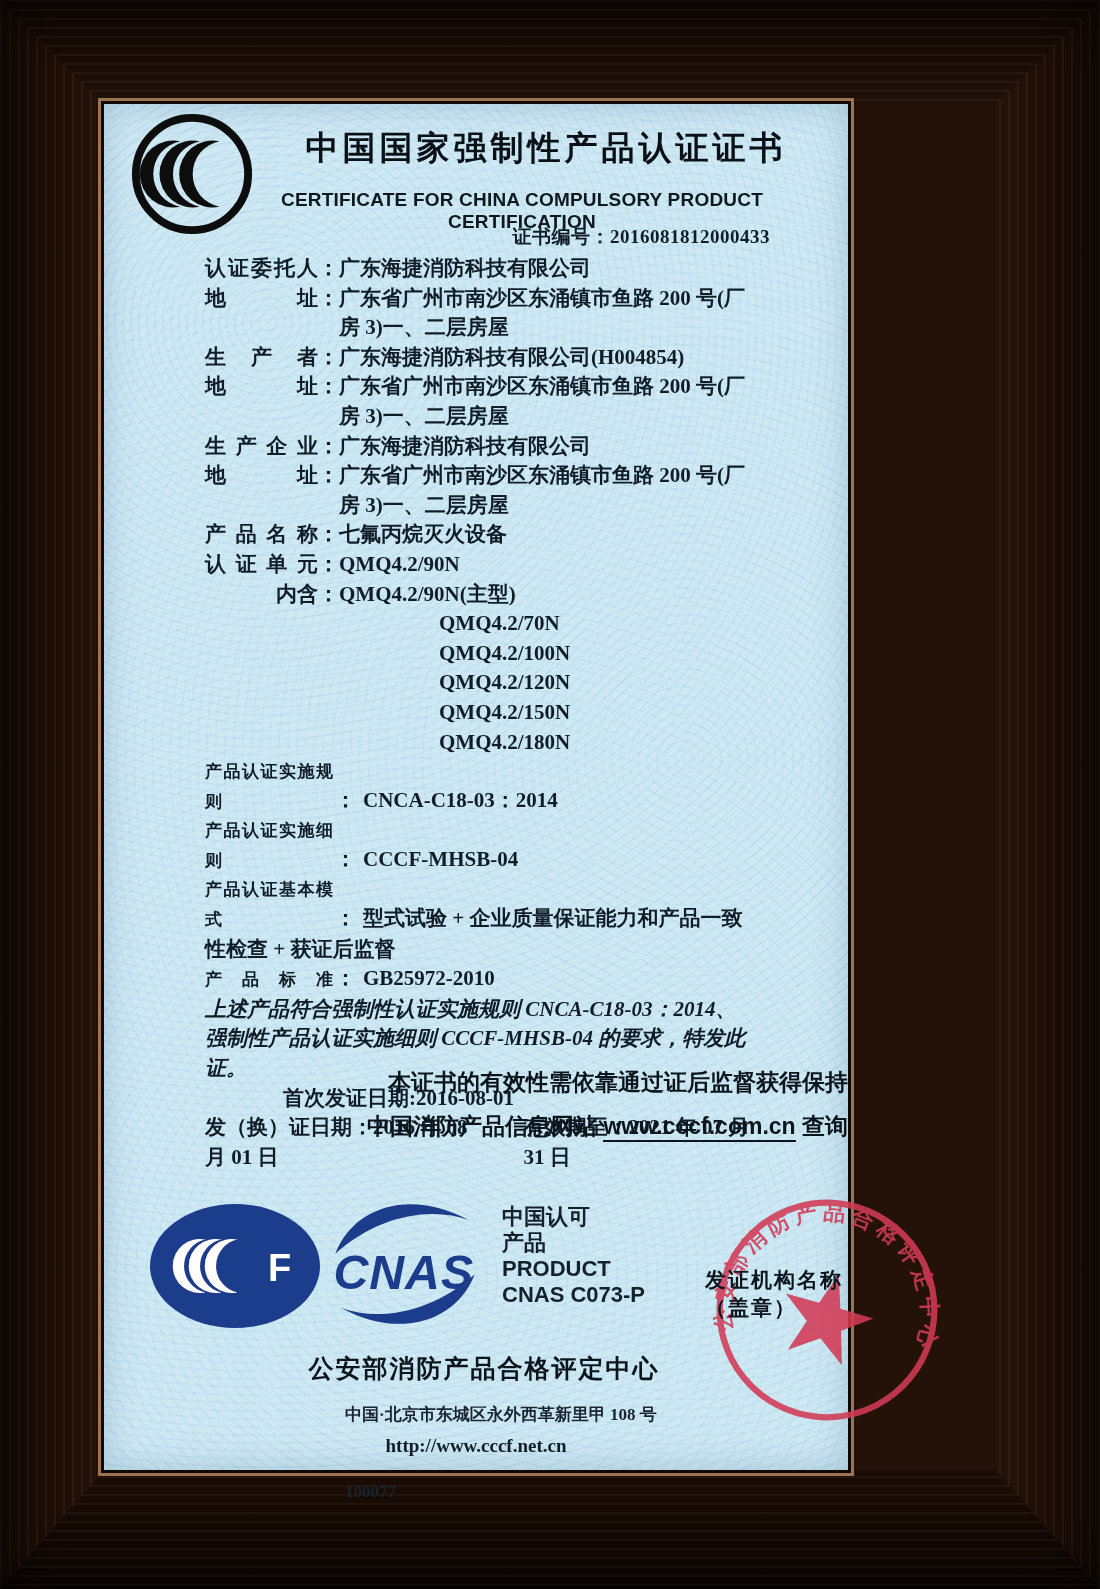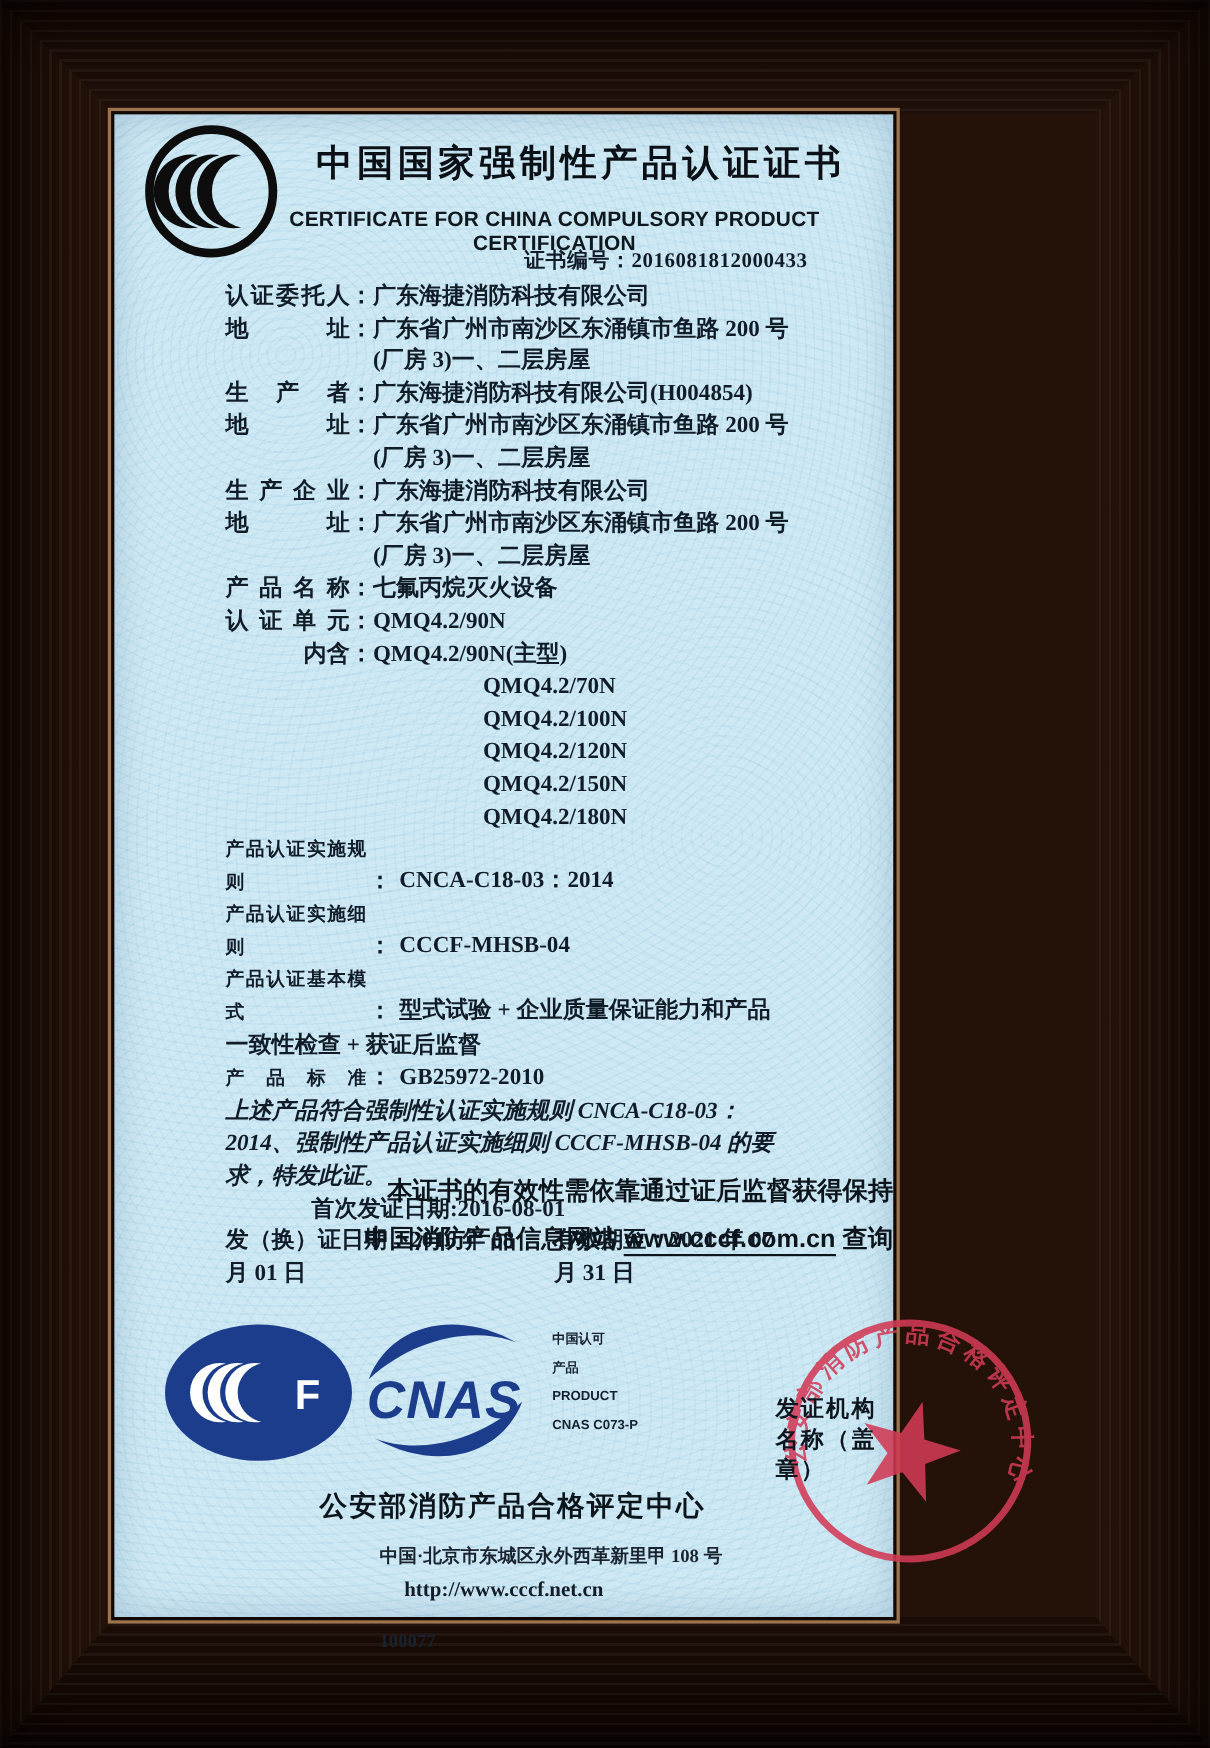--- a/index.html
+++ b/index.html
@@ -29,21 +29,21 @@
 
   
   .paper{position:absolute;left:104px;top:104px;width:708px;height:1366px;
     background-color:#cfe9f4;
     background-image:
       repeating-radial-gradient(circle at 22% 16%,rgba(125,182,210,.14) 0 1.5px,transparent 1.5px 8px),
       repeating-radial-gradient(circle at 78% 48%,rgba(125,182,210,.11) 0 1.5px,transparent 1.5px 9px),
       repeating-radial-gradient(circle at 42% 86%,rgba(125,182,210,.11) 0 1.5px,transparent 1.5px 10px);
     box-shadow:0 0 0 3px #120803,0 0 0 6px #9c7550,0 0 0 8px #20100744,
                inset 0 0 34px rgba(60,100,135,.28);
-    color:#101c28;}
+    color:#101c28;padding-left:36px;}
 
   
   .ccc-mark{position:absolute;left:24px;top:6px;width:128px;height:128px;}
   .title{position:absolute;top:22px;left:0;right:0;text-align:center;padding-left:140px;
          font-family:"Liberation Sans",sans-serif;font-weight:bold;font-size:33px;
          letter-spacing:4px;color:#0a1016;}
   .subtitle{position:absolute;top:85px;left:0;right:12px;text-align:center;padding-left:104px;
          font-family:"Liberation Sans",sans-serif;font-weight:bold;font-size:19px;
          letter-spacing:.2px;color:#10181f;}
   .certno{position:absolute;top:120px;right:78px;font-size:19px;font-weight:bold;letter-spacing:.5px;}
@@ -68,21 +68,21 @@
   
   .notes{position:absolute;top:956px;left:0;right:0;text-align:right;padding-left:64px;
          font-family:"Liberation Sans",sans-serif;font-weight:bold;font-size:23px;
          color:#0c141c;line-height:44px;}
   .ulink{border-bottom:2px solid currentColor;padding-bottom:1px;}
 
   
   .cccf-mark{position:absolute;left:44px;top:1097px;width:174px;height:130px;}
   .cnas-logo{position:absolute;left:222px;top:1090px;width:158px;height:140px;}
   .acc{position:absolute;left:398px;top:1100px;font-family:"Liberation Sans",sans-serif;
-       font-weight:bold;font-size:12px;line-height:26px;color:#14202c;}
+       font-weight:bold;font-size:22px;line-height:26px;color:#14202c;}
   .issuer{position:absolute;left:601px;top:1162px;font-size:21px;font-weight:bold;
           letter-spacing:2px;z-index:5;color:#0d161f;}
   .stamp{position:absolute;left:598px;top:1081px;width:250px;height:250px;z-index:4;
          opacity:.88;transform:rotate(6deg);}
   .orgname{position:absolute;left:0;right:0;top:1248px;text-align:center;padding-left:16px;
            font-size:25px;font-weight:bold;letter-spacing:2px;color:#0c141c;}
   .addrline{position:absolute;left:241px;top:1299px;display:flex;gap:56px;
             font-size:17px;font-weight:bold;color:#1a2430;flex-direction:column;}
   .url{position:absolute;left:0;right:0;top:1331px;text-align:center;
        font-size:19px;font-weight:bold;color:#121d28;}

